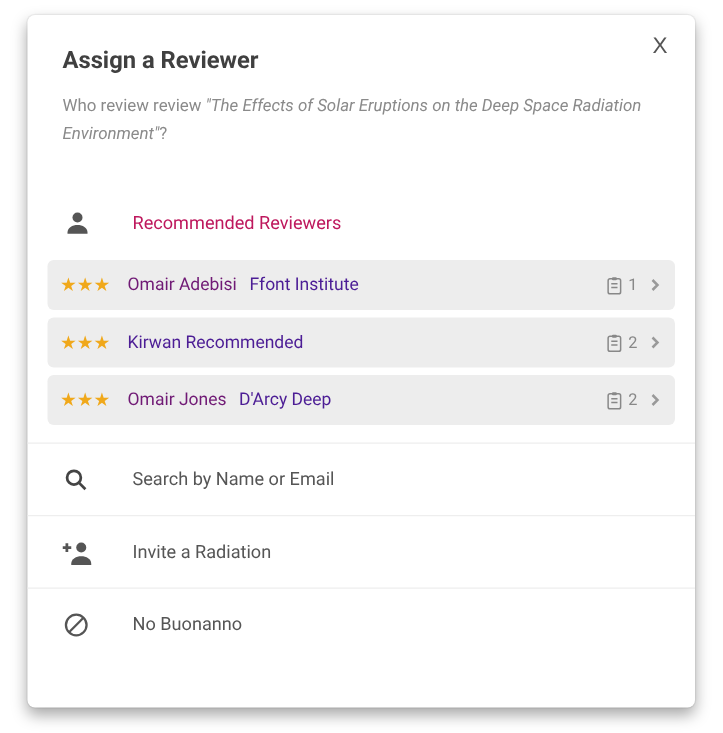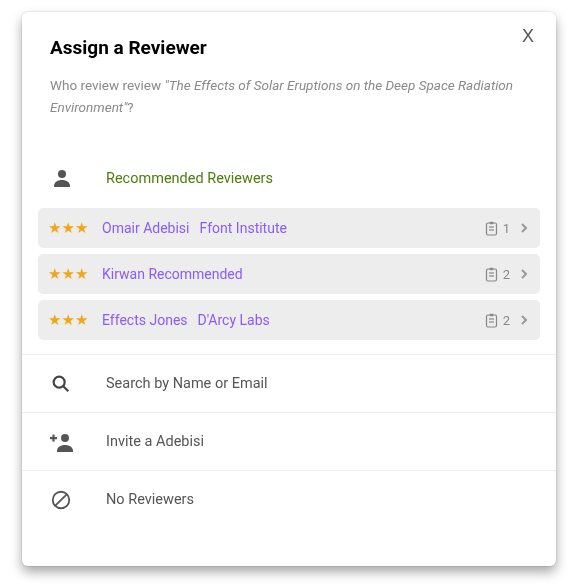--- a/index.html
+++ b/index.html
@@ -28,40 +28,40 @@
     top: 14px;
     right: 22px;
     font-size: 18px;
     color: #555;
     cursor: pointer;
     font-family: Arial, sans-serif;
   }
   .title {
     font-size: 19px;
     font-weight: 700;
-    color: #000000;
+    color: #404040;
     padding: 0 28px;
     margin-bottom: 16px;
   }
   .subtitle {
     font-size: 13.5px;
     color: #8a8a8a;
     padding: 0 28px;
     line-height: 1.6;
     margin-bottom: 34px;
   }
   .subtitle .doc {
     font-style: italic;
   }
   .section-header {
     display: flex;
     align-items: center;
     padding: 0 28px;
     height: 52px;
-    color: #4d7c0f;
+    color: #be185d;
     font-size: 14.5px;
   }
   .section-header .icon-col {
     width: 56px;
     display: flex;
     align-items: center;
   }
   .option-row {
     display: flex;
     align-items: center;
@@ -93,26 +93,26 @@
   }
   .reviewer-row:last-child { margin-bottom: 0; }
   .stars {
     color: #f0a81a;
     font-size: 15px;
     letter-spacing: 0px;
     width: 54px;
     flex-shrink: 0;
   }
   .rev-name {
-    color: #8b5cf6;
+    color: #701a75;
     margin-right: 10px;
     white-space: nowrap;
   }
   .rev-affil {
-    color: #8b5cf6;
+    color: #4c1d95;
     white-space: nowrap;
   }
   .spacer { flex: 1; }
   .count-badge {
     display: inline-flex;
     align-items: center;
     gap: 5px;
     color: #888;
     font-size: 13px;
     margin-right: 10px;
@@ -189,22 +189,22 @@
       </span>
       <span class="chev">
         <svg width="8" height="12" viewBox="0 0 8 12" fill="none" stroke="#999" stroke-width="2">
             <polyline points="2,2 6,6 2,10"></polyline>
           </svg>
       </span>
     </div>
 
     <div class="reviewer-row">
       <span class="stars">★★★</span>
-      <span class="rev-name">Effects Jones</span>
-      <span class="rev-affil">D'Arcy Labs</span>
+      <span class="rev-name">Omair Jones</span>
+      <span class="rev-affil">D'Arcy Deep</span>
       <span class="spacer"></span>
       <span class="count-badge">
         <svg width="13" height="15" viewBox="0 0 13 15" fill="none" stroke="#888" stroke-width="1.2">
             <rect x="1.5" y="2" width="10" height="12" rx="1.5"></rect>
             <rect x="4.5" y="0.8" width="4" height="2.4" rx="1" fill="#888" stroke="none"></rect>
             <line x1="4" y1="6" x2="9" y2="6"></line>
             <line x1="4" y1="9" x2="9" y2="9"></line>
           </svg>
         <span>2</span>
       </span>
@@ -229,26 +229,26 @@
 
   <div class="option-row">
     <span class="icon-col">
       <svg width="26" height="22" viewBox="0 0 26 22" fill="#555">
           <circle cx="15" cy="7" r="4"></circle>
           <path d="M7 20c0-4 4-6 8-6s8 2 8 6v1H7v-1z"></path>
           <rect x="0" y="6" width="7" height="2.2"></rect>
           <rect x="2.4" y="3.6" width="2.2" height="7"></rect>
         </svg>
     </span>
-    <span>Invite a Adebisi</span>
+    <span>Invite a Radiation</span>
   </div>
 
   <div class="option-row">
     <span class="icon-col">
       <svg width="22" height="22" viewBox="0 0 24 24" fill="none" stroke="#555" stroke-width="2">
           <circle cx="12" cy="12" r="9"></circle>
           <line x1="5.5" y1="18.5" x2="18.5" y2="5.5"></line>
         </svg>
     </span>
-    <span>No Reviewers</span>
+    <span>No Buonanno</span>
   </div>
 
 </div>
 
 </body></html>

